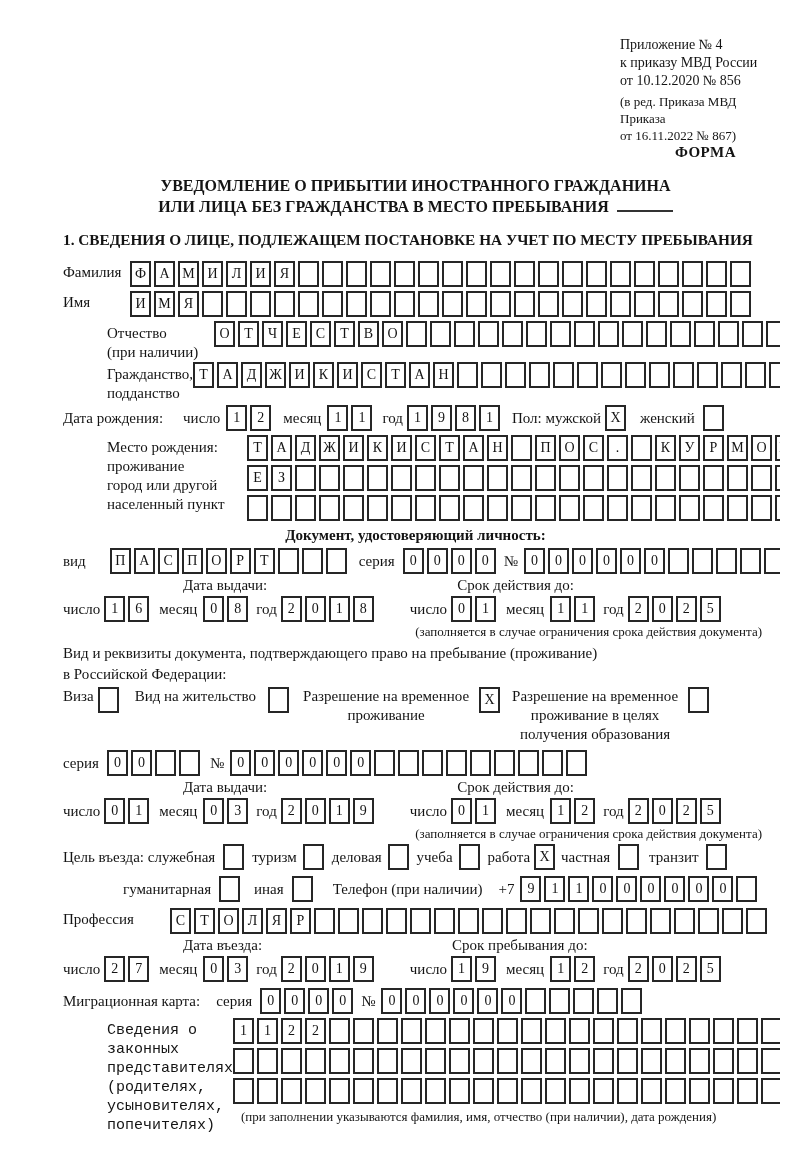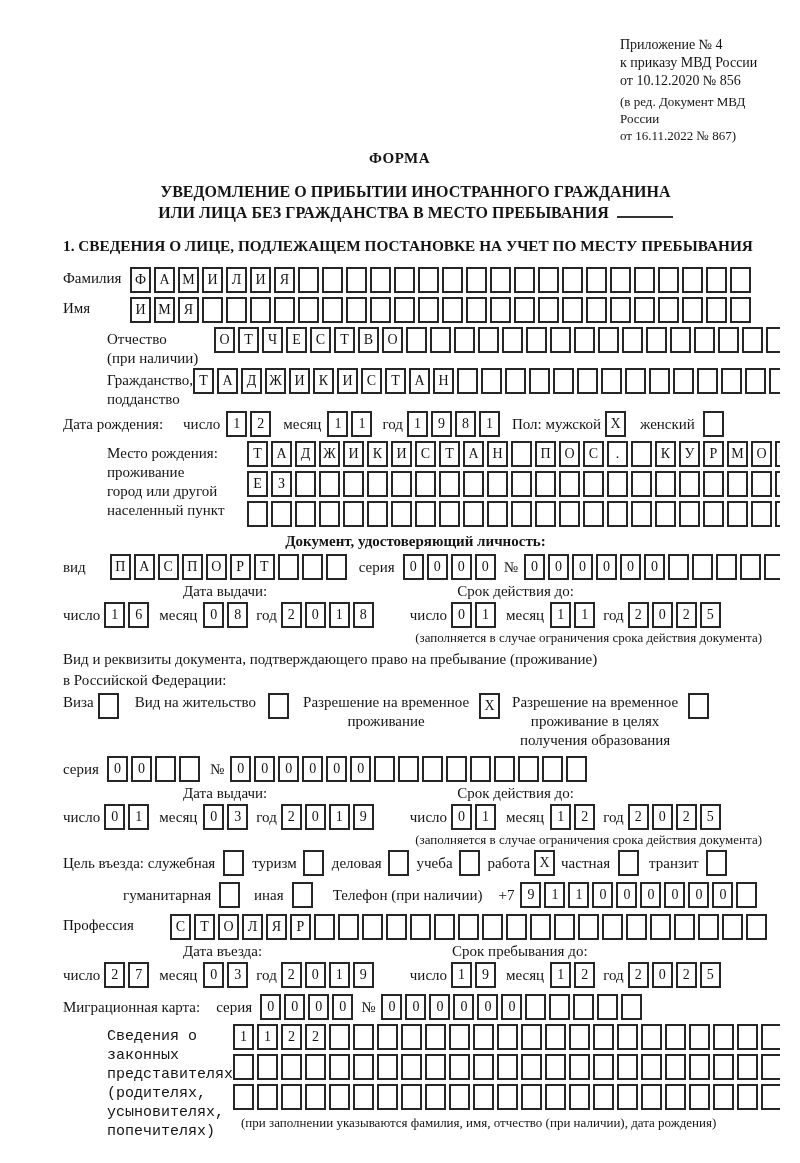--- a/index.html
+++ b/index.html
@@ -3,21 +3,21 @@
 <meta charset="utf-8">
 <style>
   html,body{margin:0;padding:0;background:#ffffff;}
   .page{
     width:780px;height:1163px;background:#fff;color:#141414;
     font-family:"Liberation Serif","DejaVu Serif",serif;font-size:15px;
     position:relative;box-sizing:border-box;padding:36px 12px 0 63px;overflow:hidden;
   }
   .annex{margin-left:557px;font-size:14px;line-height:18px;}
   .annex-note{font-size:13px;line-height:17px;margin-top:3px;}
-  .forma{margin-top:6px;text-align:center;padding-right:32px;font-weight:bold;letter-spacing:.5px;}
+  .forma{margin-top:0;text-align:right;padding-right:32px;font-weight:bold;letter-spacing:.5px;}
   .title{margin-top:14px;text-align:center;font-weight:bold;font-size:16px;line-height:21px;}
   .blank{display:inline-block;width:56px;border-bottom:2px solid #333;height:14px;margin-left:8px;}
   .sec{margin-top:14px;font-weight:bold;font-size:15.3px;}
   .frow{display:flex;align-items:flex-start;}
   .ai-c{align-items:center;}
   .mt2{margin-top:2px;}.mt4{margin-top:4px;}.mt6{margin-top:6px;}.mt12{margin-top:12px;}
   .ml4{margin-left:4px;}.ml6{margin-left:6px;}.ml8{margin-left:8px;}.ml10{margin-left:10px;}
   .ml12{margin-left:12px;}.ml14{margin-left:14px;}.ml16{margin-left:16px;}
   .ml20{margin-left:20px;}.ml24{margin-left:24px;}.ml36{margin-left:36px;}.ml60{margin-left:60px;}
   .flabel{flex:0 0 auto;padding-top:3px;}
@@ -49,21 +49,21 @@
 </head>
 <body>
 
 <div class="page">
 
   <div class="annex">
     <div>Приложение № 4</div>
     <div>к приказу МВД России</div>
     <div>от 10.12.2020 № 856</div>
     <div class="annex-note">
-      <div>(в ред. Документ МВД России</div>
+      <div>(в ред. Приказа МВД Приказа</div>
       <div>от 16.11.2022 № 867)</div>
     </div>
   </div>
 
   <div class="forma">ФОРМА</div>
 
   <div class="title">
     <div>УВЕДОМЛЕНИЕ О ПРИБЫТИИ ИНОСТРАННОГО ГРАЖДАНИНА</div>
     <div><span>ИЛИ ЛИЦА БЕЗ ГРАЖДАНСТВА В МЕСТО ПРЕБЫВАНИЯ</span><span class="blank"></span></div>
   </div>

